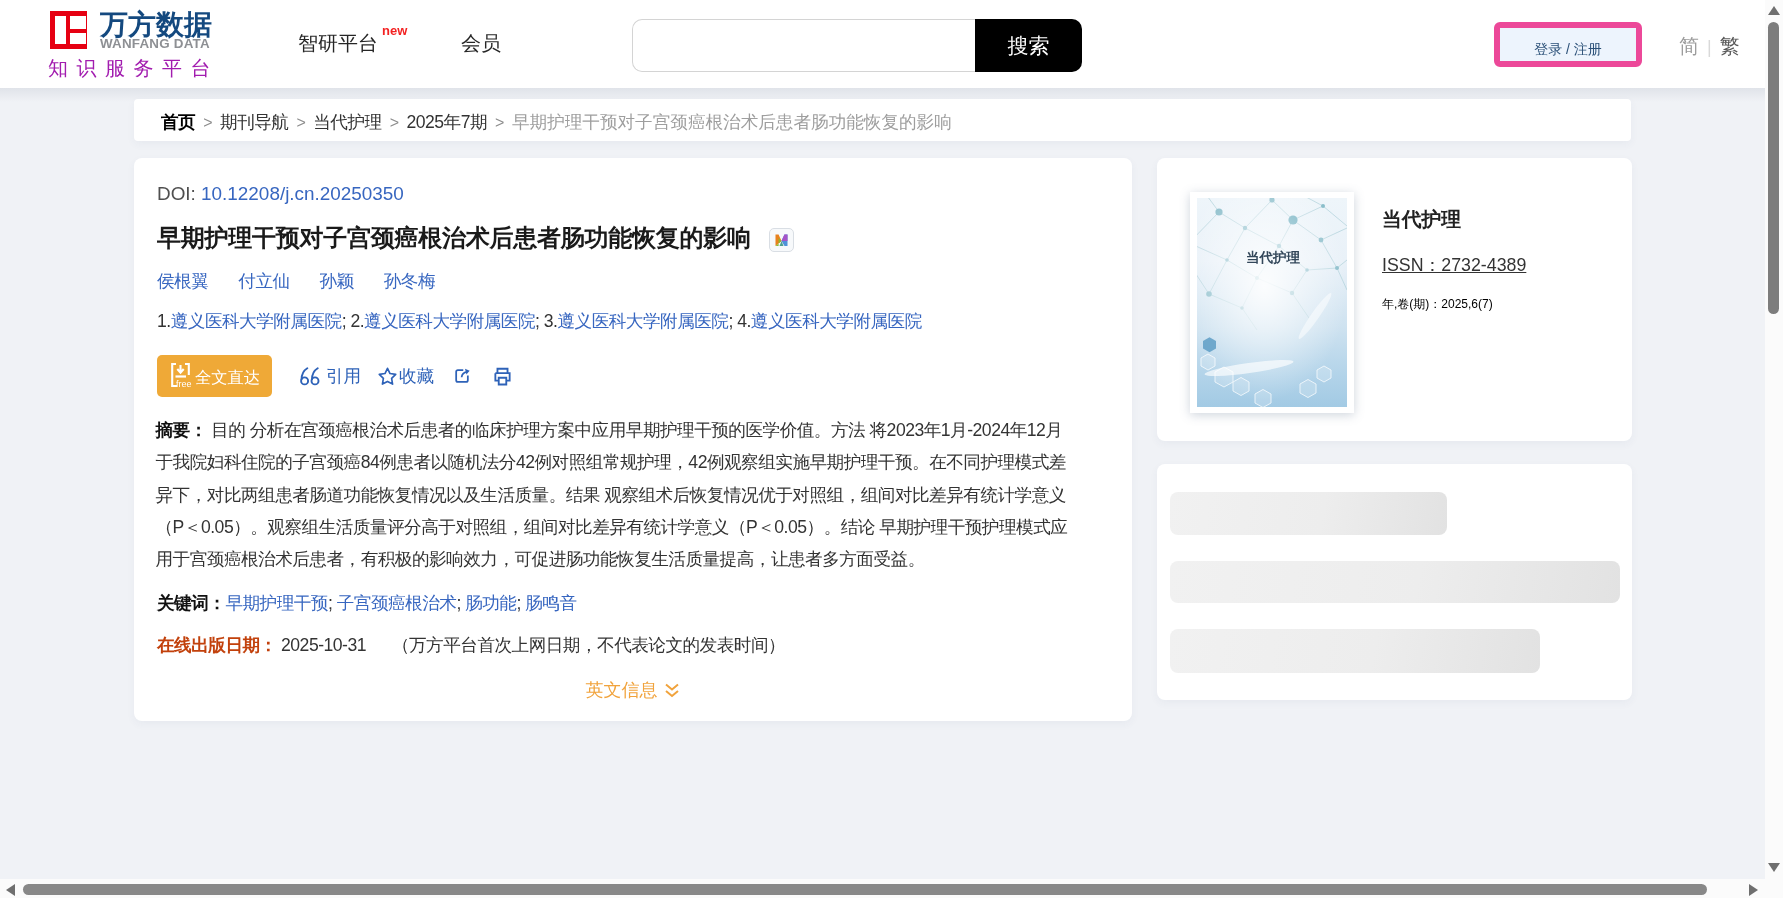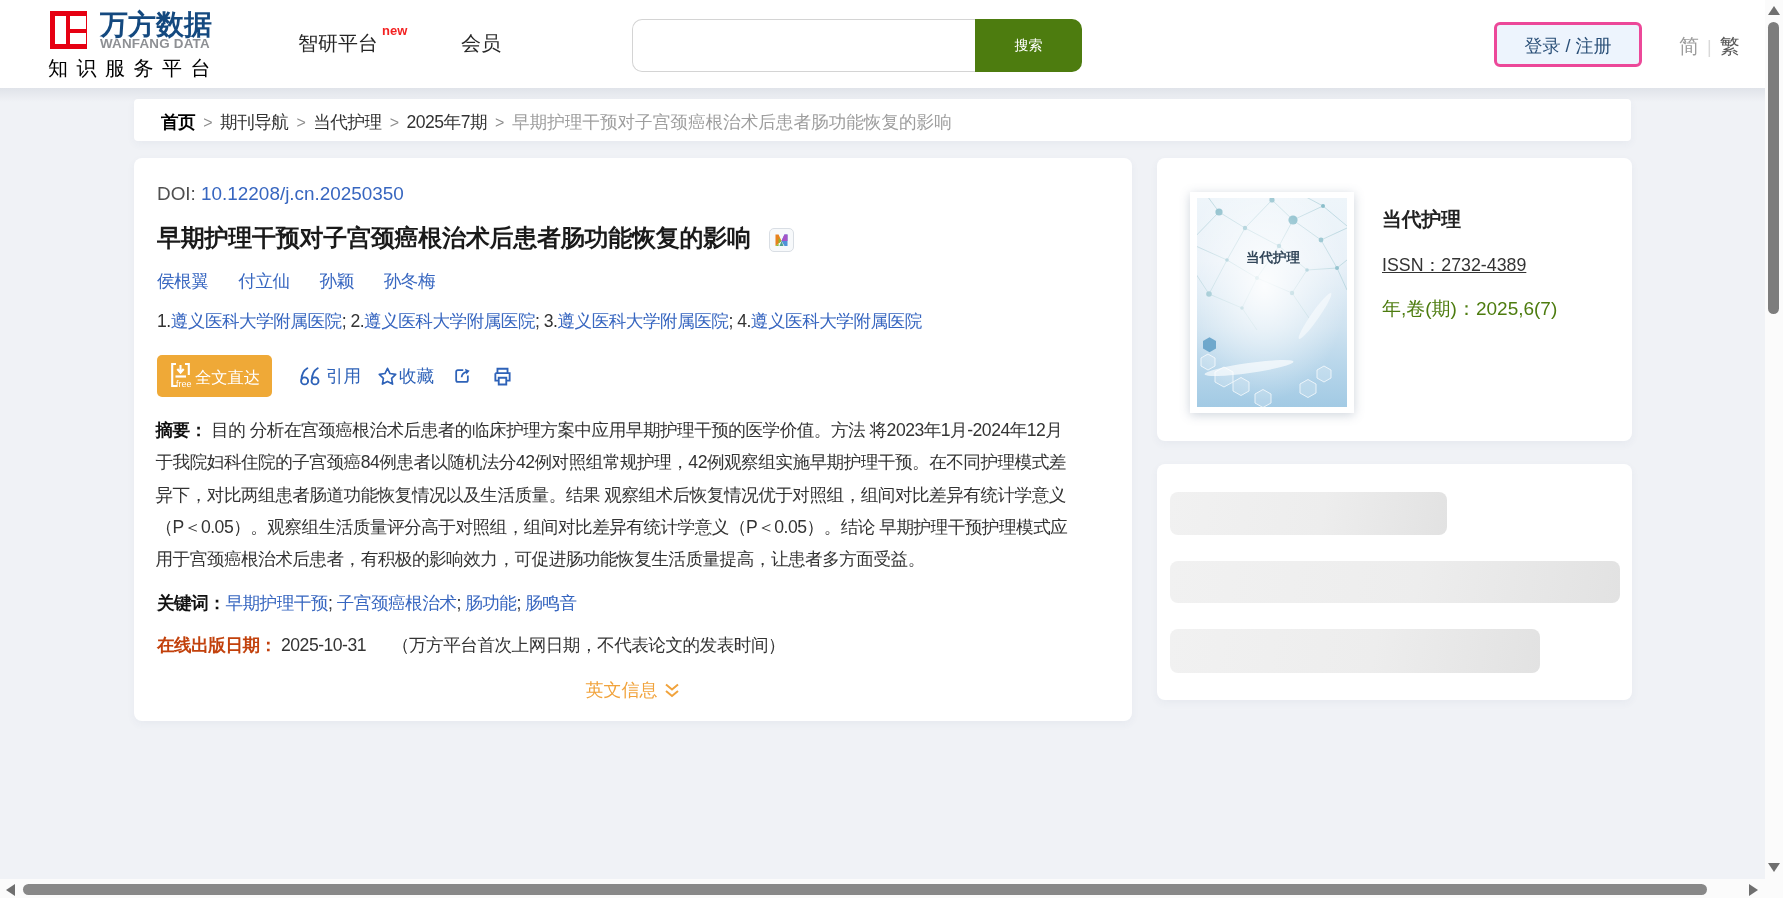--- a/index.html
+++ b/index.html
@@ -10,30 +10,30 @@
 
 #pagebg{left:0;top:88px;width:1765px;height:791px;background:#f0f2f6;}
 #pagebg .topshadow{position:absolute;left:0;top:0;width:100%;height:14px;background:linear-gradient(180deg,rgba(150,160,175,.18),rgba(150,160,175,0));}
 
 #header{left:0;top:0;width:1765px;height:88px;background:#fff;}
 
 #logomark{left:50px;top:11px;width:37px;height:38px;background:#e60012;}
 #logomark .c{position:absolute;background:#fff;}
 #logoname{left:100px;top:10px;width:120px;height:30px;font-size:28px;font-weight:bold;color:#14497f;letter-spacing:0px;line-height:30px;white-space:nowrap;}
 #logoeng{left:100px;top:36px;font-size:13.4px;font-weight:bold;color:#8e9094;letter-spacing:0.2px;white-space:nowrap;}
-#logosub{left:48px;top:55px;font-size:20px;color:#000000;letter-spacing:8.5px;white-space:nowrap;}
+#logosub{left:48px;top:55px;font-size:20px;color:#a21caf;letter-spacing:8.5px;white-space:nowrap;}
 .navitem{font-size:20px;color:#262626;top:30px;}
 #nav1{left:298px;}
 #navnew{left:382px;top:23px;font-size:13px;color:#f32222;font-weight:bold;}
 #nav2{left:461px;}
 
 #searchbox{left:632px;top:19px;width:344px;height:53px;background:#fff;border:1px solid #d4d4d4;border-right:none;border-radius:10px 0 0 10px;}
-#searchbtn{left:975px;top:19px;width:107px;height:53px;background:#4d7c0f;border-radius:0 10px 10px 0;color:#fff;font-size:14px;text-align:center;line-height:53px;}
-
-#loginbtn{left:1494px;top:22px;width:148px;height:45px;background:#edf4fd;border:3px solid #ec4899;border-radius:6px;color:#2b5078;font-size:18px;text-align:center;line-height:43px;}
+#searchbtn{left:975px;top:19px;width:107px;height:53px;background:#000000;border-radius:0 10px 10px 0;color:#fff;font-size:21px;text-align:center;line-height:53px;}
+
+#loginbtn{left:1494px;top:22px;width:148px;height:45px;background:#edf4fd;border:6px solid #ec4899;border-radius:6px;color:#2b5078;font-size:14px;text-align:center;line-height:43px;}
 #lang{left:1679px;top:33px;font-size:20px;color:#9c9c9c;}
 #lang .sep{color:#d9d9d9;padding:0 8px;font-size:18px;}
 #lang .tr{color:#585858;}
 
 #crumb{left:134px;top:99px;width:1497px;height:42px;background:#fff;border-radius:4px;box-shadow:0 3px 8px rgba(60,80,110,.05);font-size:17.6px;letter-spacing:-0.5px;color:#333;line-height:46px;white-space:nowrap;padding-left:27px;}
 #crumb b{color:#000;}
 #crumb .sep{color:#8d8d8d;padding:0 8px;font-size:16px;}
 #crumb .last{color:#9e9e9e;letter-spacing:0;}
 
 #main{left:134px;top:158px;width:998px;height:563px;background:#fff;border-radius:8px;box-shadow:0 3px 8px rgba(60,80,110,.05);}
@@ -62,21 +62,21 @@
 #kwrow b{color:#111;}
 #pubrow{top:475px;font-size:17.6px;letter-spacing:-0.5px;color:#333;line-height:24px;}
 #pubrow b{color:#c2410c;}
 #eninfo{left:0;top:520px;width:998px;text-align:center;font-size:18px;color:#f1a33c;line-height:24px;}
 
 #side1{left:1157px;top:158px;width:475px;height:283px;background:#fff;border-radius:8px;box-shadow:0 3px 8px rgba(60,80,110,.05);}
 #coverframe{left:33px;top:34px;width:164px;height:221px;background:#fff;box-shadow:0 2px 10px rgba(80,100,130,.28);}
 #coverimg{position:absolute;left:7px;top:6px;width:150px;height:209px;}
 #jtitle{left:225px;top:48px;font-size:19.8px;font-weight:bold;color:#222;}
 #jissn{left:225px;top:95px;font-size:17.8px;color:#333;text-decoration:underline;}
-#jvol{left:225px;top:138px;font-size:19px;color:#4d7c0f;}
+#jvol{left:225px;top:138px;font-size:12px;color:#000000;}
 #side2{left:1157px;top:464px;width:475px;height:236px;background:#fff;border-radius:8px;box-shadow:0 3px 8px rgba(60,80,110,.05);}
 .skel{position:absolute;left:13px;border-radius:8px;background:linear-gradient(100deg,#f1f1f1 0%,#ededed 55%,#e2e2e2 100%);}
 #sk1{top:28px;width:277px;height:43px;}
 #sk2{top:97px;width:450px;height:42px;}
 #sk3{top:165px;width:370px;height:44px;}
 
 #vtrack{left:1765px;top:0;width:18px;height:879px;background:#fbfbfb;}
 #vthumb{left:1768px;top:22px;width:11px;height:292px;background:#7d7d7d;border-radius:6px;}
 #vup{left:1768px;top:6px;width:0;height:0;border-left:6px solid transparent;border-right:6px solid transparent;border-bottom:9px solid #6f6f6f;}
 #vdown{left:1768px;top:863px;width:0;height:0;border-left:6px solid transparent;border-right:6px solid transparent;border-top:9px solid #6f6f6f;}

